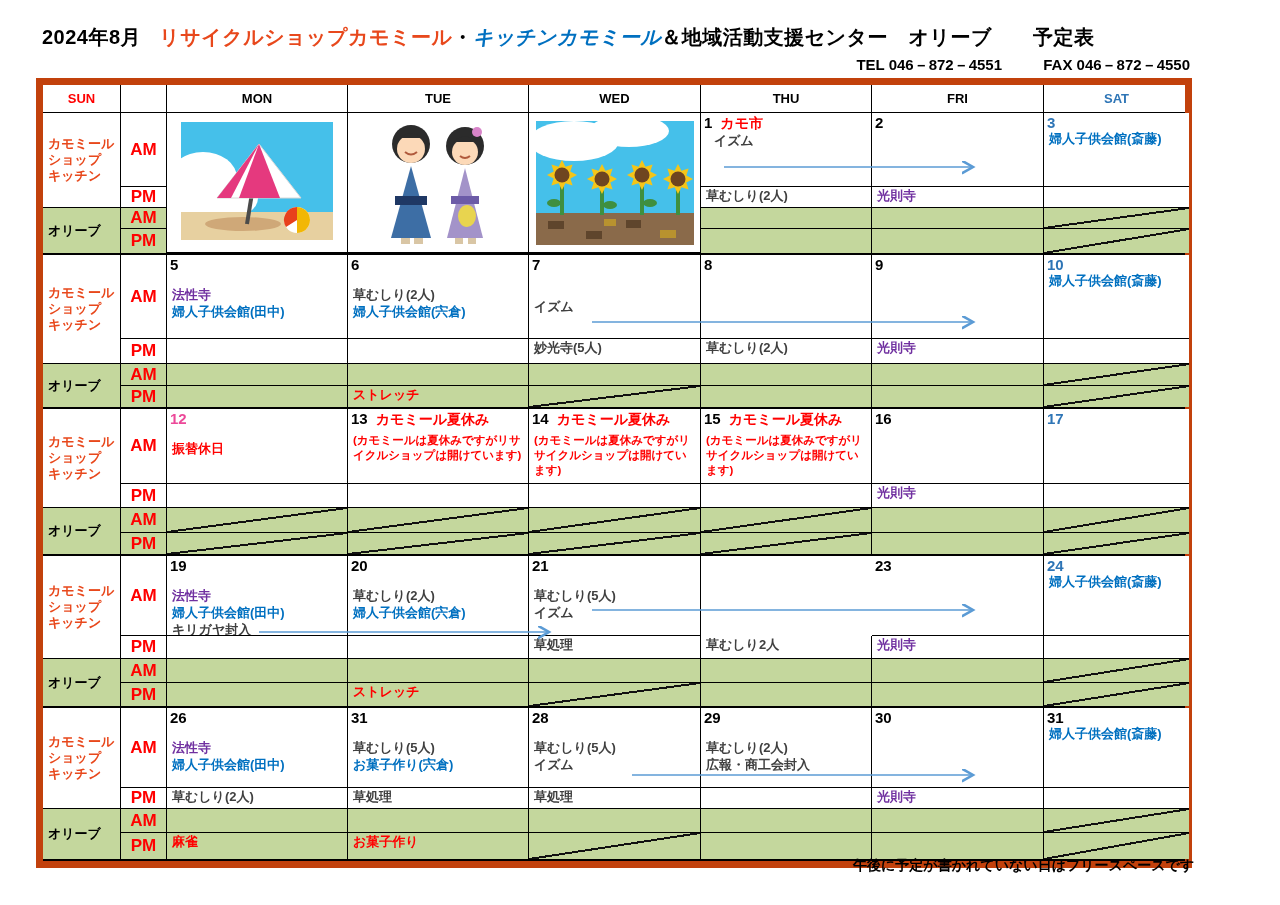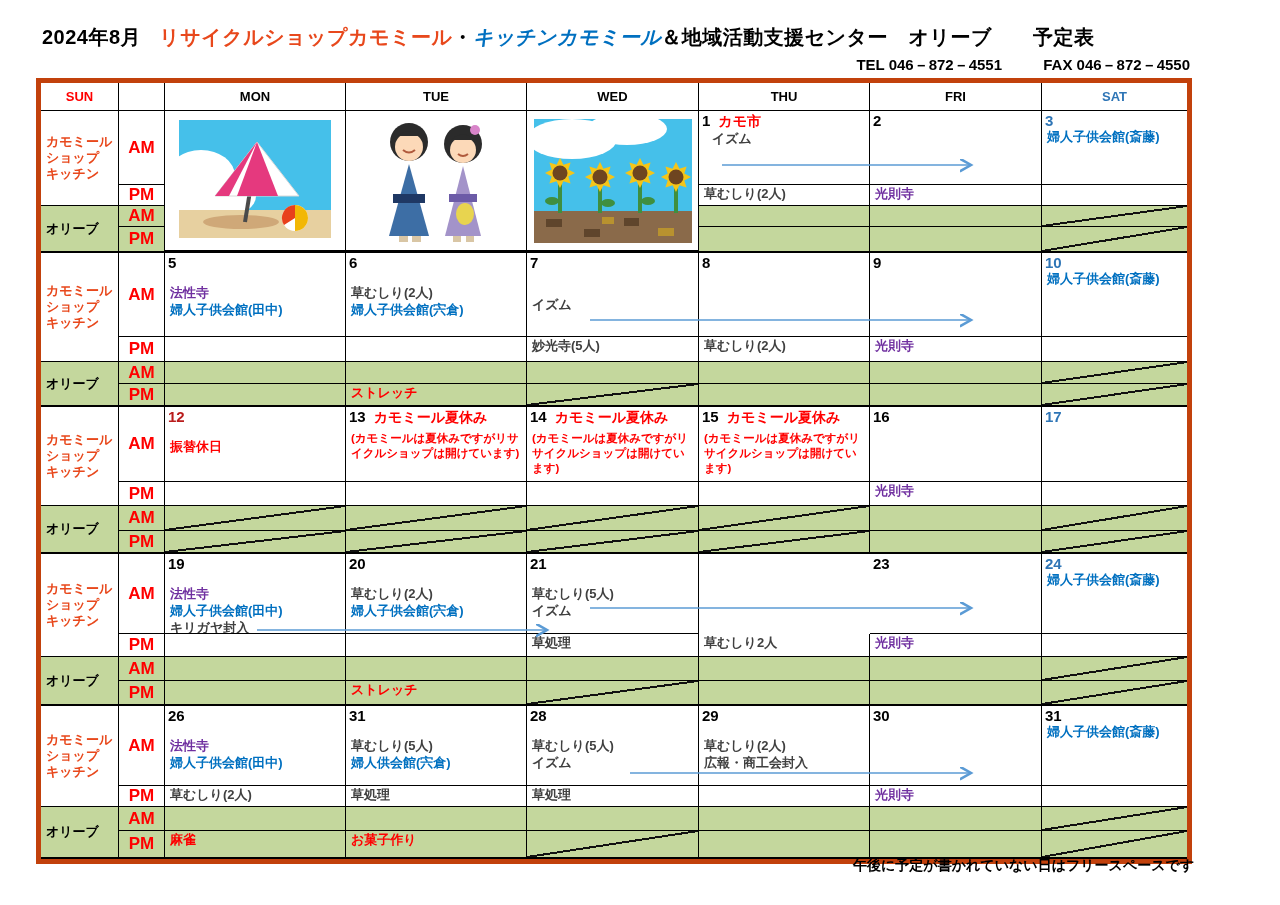--- a/index.html
+++ b/index.html
@@ -10,21 +10,21 @@
   
   .title { position:absolute; left:42px; top:24px; font-size:20px; font-weight:bold;
     letter-spacing:0.5px; color:#000; white-space:nowrap; }
   .title .seg-orange { color:#e8481c; }
   .title .seg-blue   { color:#0070c0;font-style:italic; }
   .contact { position:absolute; top:56px; right:90px; font-size:15px; font-weight:bold;
     color:#000; white-space:nowrap; }
   .contact span { margin-left:37px; }
 
   
-  .cal { position:absolute; left:36px; top:78px; width:1156px; border:5px solid #c2410c; background:#fff; }
+  .cal { position:absolute; left:36px; top:78px; width:1156px; border:7px solid #c2410c; background:#fff; }
   .hdr, .week { display:grid; grid-template-columns:78px 46px 181px 181px 172px 171px 172px 145px; }
   .hdr  { height:28px; border-bottom:1px solid #000; }
   .hdr > div { border-right:1px solid #000; display:flex; align-items:center; justify-content:center;
     font-size:13px; font-weight:bold; color:#000; }
   .hdr > div:last-child { border-right:none; }
   .hdr .sun { color:#ff0000; } .hdr .sat { color:#2e75b6; }
 
   .week { border-bottom:2px solid #000; }
   .week:last-child { border-bottom:none; }
   .w1 { grid-template-rows:74px 21px 21px 24px; }
@@ -48,21 +48,21 @@
 
   
   .d { background:#fff; padding:1px 3px; font-size:13px; font-weight:bold; color:#000; }
   .o { background:#c4d79d; }
   .diag { background-image:linear-gradient(to bottom right,
       transparent calc(50% - 1px), #111 calc(50% - 1px), #111 calc(50% + 1px), transparent calc(50% + 1px)); }
   .merged { grid-row:1/5; background:#fff; border-bottom:none; display:flex; align-items:center; justify-content:center; }
 
   .date { font-size:15px; font-weight:bold; color:#000; line-height:1.15; }
   .date.blue { color:#2e75b6; }
-  .date.red  { color:#b91c1c; }
+  .date.red  { color:#ec4899; }
   .dnote { font-size:14px; font-weight:bold; color:#ff0000; margin-left:8px; }
   .ev { line-height:1.3; padding-left:2px; }
   .ev.ind { padding-left:10px; }
   .ev.black  { color:#404040; }
   .ev.blue   { color:#0070c0; }
   .ev.purple { color:#7030a0; }
   .ev.red    { color:#ff0000; }
   .ev.small  { font-size:11.5px; line-height:1.3; margin-top:4px; }
   .push { margin-top:26px; }
   .gap  { margin-top:14px; }
@@ -407,21 +407,21 @@
       <div class="ampm o lastrow" style="grid-column:2;grid-row:4">PM</div>
 
       <div class="d" style="grid-column:3;grid-row:1">
         <span class="date">26</span>
         <div class="ev purple gap">法性寺</div>
         <div class="ev blue">婦人子供会館(田中)</div>
       </div>
       <div class="d" style="grid-column:4;grid-row:1">
         <span class="date">31</span>
         <div class="ev black gap">草むしり(5人)</div>
-        <div class="ev blue">婦人供会館(宍倉)</div>
+        <div class="ev blue">お菓子作り(宍倉)</div>
       </div>
       <div class="d" style="grid-column:5;grid-row:1">
         <span class="date">28</span>
         <div class="ev black gap">草むしり(5人)</div>
         <div class="ev black">イズム</div>
       </div>
       <div class="d" style="grid-column:6;grid-row:1">
         <span class="date">29</span>
         <div class="ev black gap">草むしり(2人)</div>
         <div class="ev black">広報・商工会封入</div>

